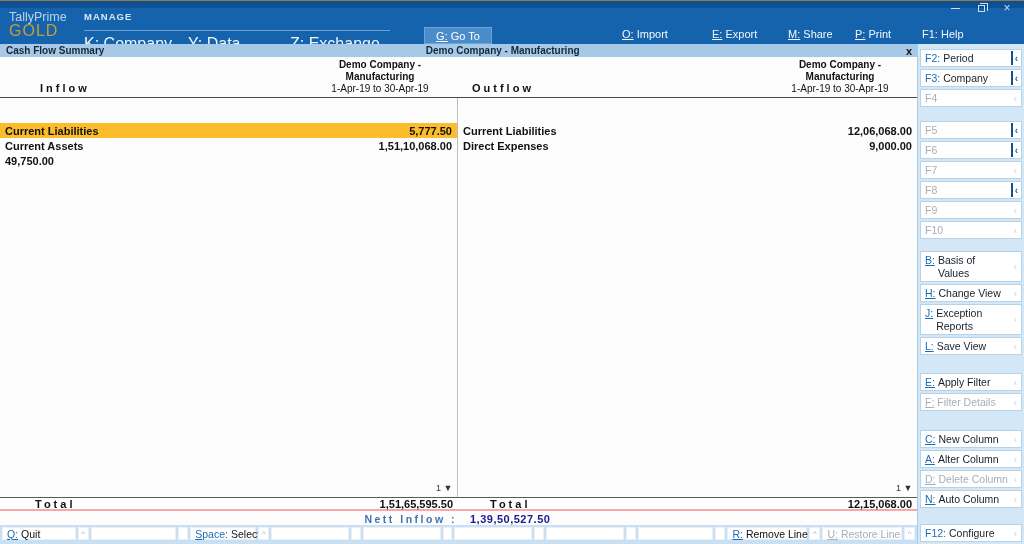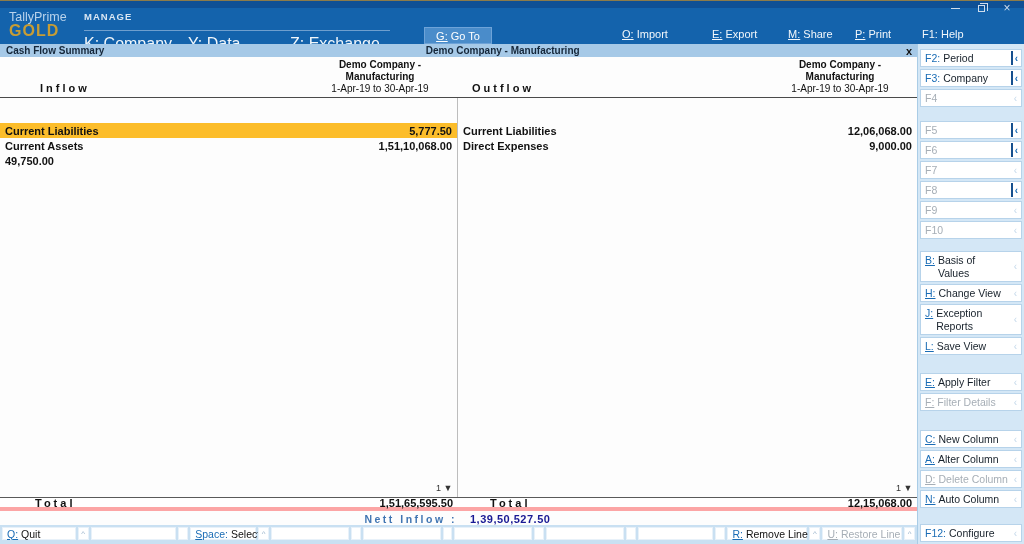--- a/index.html
+++ b/index.html
@@ -4,21 +4,21 @@
 <style>
   * { margin:0; padding:0; box-sizing:border-box; }
   html,body { width:1024px; height:544px; overflow:hidden; }
   body { font-family:"Liberation Sans", sans-serif; background:#fdfdfd; position:relative; }
 
   
   .topbar { position:absolute; top:0; left:0; width:1024px; height:44px;
             background:linear-gradient(#0f5095 0 7px,#1463ac 7px); border-top:1px solid #8d7b49; }
   .logo { position:absolute; left:9px; top:10px; line-height:13px; }
   .logo .l1 { color:#b9d3ec; font-size:12.5px; }
-  .logo .l2 { color:#c79d35; font-size:16px; font-weight:bold; letter-spacing:1px; }
+  .logo .l2 { color:#c79d35; font-size:16px; font-weight:normal; letter-spacing:1px; }
   .manage { position:absolute; left:84px; top:10px; width:306px; }
   .manage .mtitle { font-size:9.5px; font-weight:bold; letter-spacing:1px; color:#d9e6f3;
                     padding-bottom:8px; border-bottom:1px solid #6f9fce; }
   .mrow { position:relative; height:16px; margin-top:4px; }
   .mitem { position:absolute; top:0; font-size:16px; color:#f2f7fb; white-space:nowrap; }
   .mitem .key, .rmenu .key, .goto .key { display:inline-block; }
   .ulkey::first-letter { text-decoration:underline; }
   .goto { position:absolute; left:424px; top:26px; width:68px; height:17px; background:#4a8cca;
           border:1px solid #6ea3d8; color:#fff; font-size:11px; display:flex; align-items:center;
           justify-content:center; white-space:nowrap; }
@@ -52,21 +52,21 @@
   .rows-left { left:0; width:457px; } .rows-right { left:458px; width:459px; }
   .rrow { height:15px; display:flex; align-items:center; font-size:11px; font-weight:bold; color:#111;
           padding:0 5px 0 5px; }
   .rrow .nm { flex:1; white-space:nowrap; }
   .rrow .val { white-space:nowrap; }
   .rrow.hl { background:#fcbd2a; }
 
   .pageind { position:absolute; top:426px; font-size:9px; color:#333; white-space:nowrap; }
   .pi-left { left:436px; } .pi-right { left:896px; }
   .totalrow { position:absolute; top:440px; left:0; width:917px; height:14px; border-top:1px solid #5a5a5a;
-              border-bottom:4px solid #fca5a5; display:flex; background:#fff; }
+              border-bottom:2px solid #fca5a5; display:flex; background:#fff; }
   .tot-half { display:flex; align-items:center; font-size:11px; font-weight:bold; color:#111; }
   .tot-l { width:457px; padding:0 4px 0 35px; } .tot-r { width:460px; padding:0 5px 0 33px; }
   .tot-half .tlabel { letter-spacing:3px; white-space:nowrap; }
   .tot-half .tval { flex:1; text-align:right; white-space:nowrap; }
   .nettrow { position:absolute; top:455px; left:0; width:917px; height:13px; display:flex; align-items:center; }
   .nett-label { width:457px; text-align:right; font-size:10.5px; font-weight:bold; letter-spacing:2.5px;
                 color:#4075b2; white-space:nowrap; }
   .nett-value { margin-left:13px; font-size:11px; font-weight:bold; color:#191994; letter-spacing:0.5px; }
 
   

